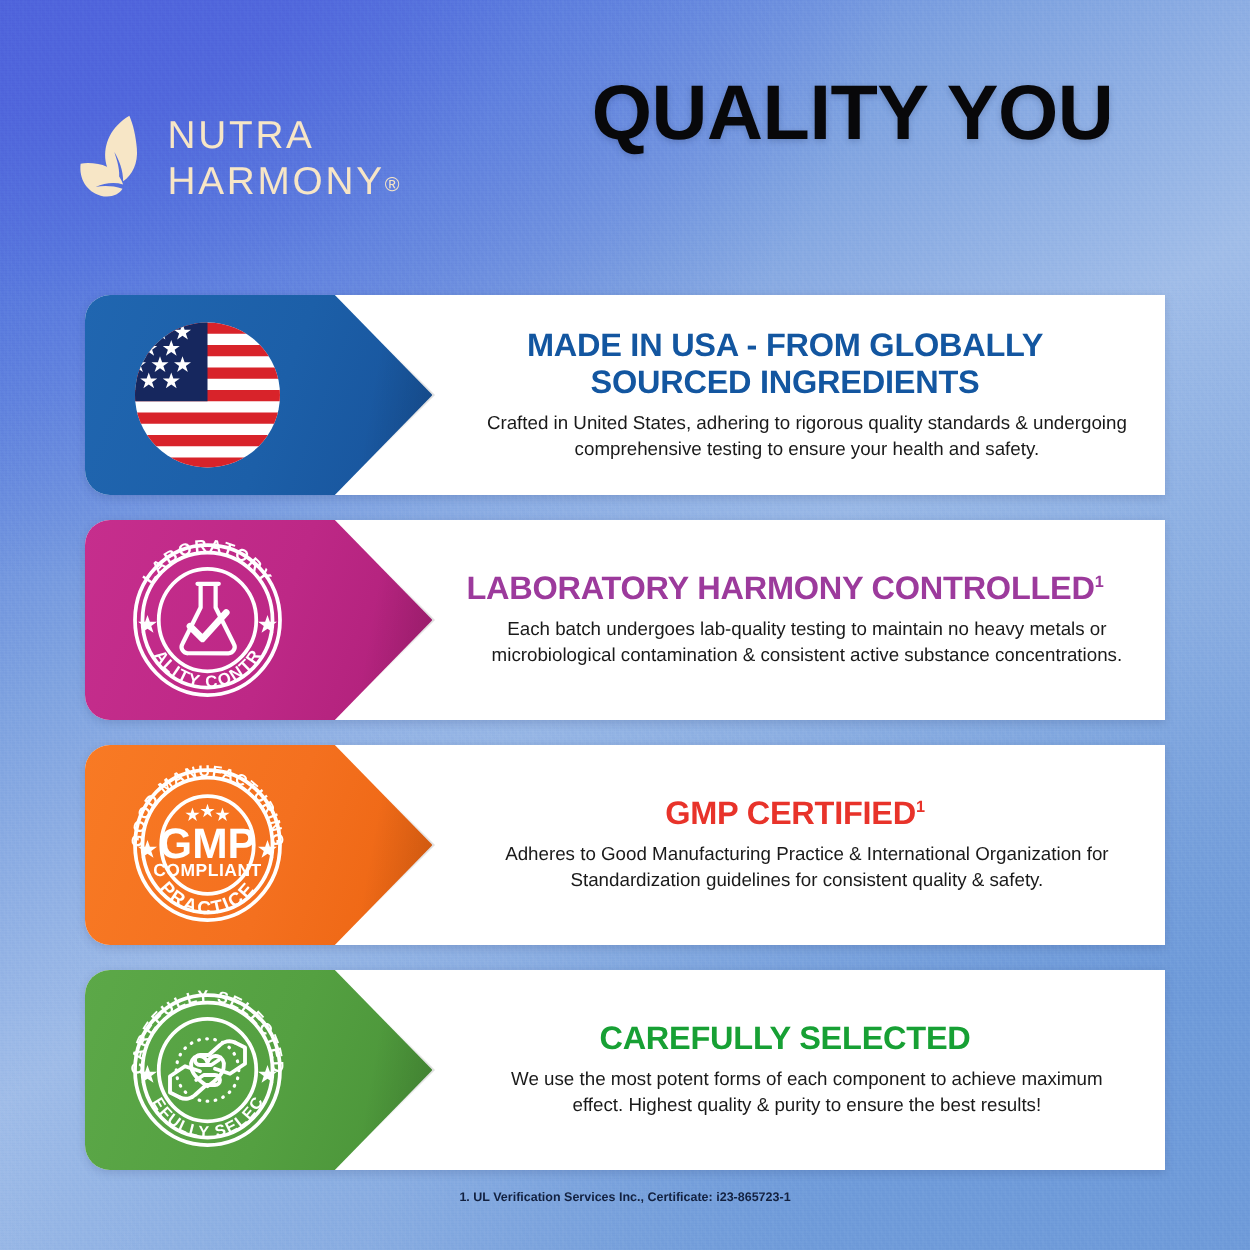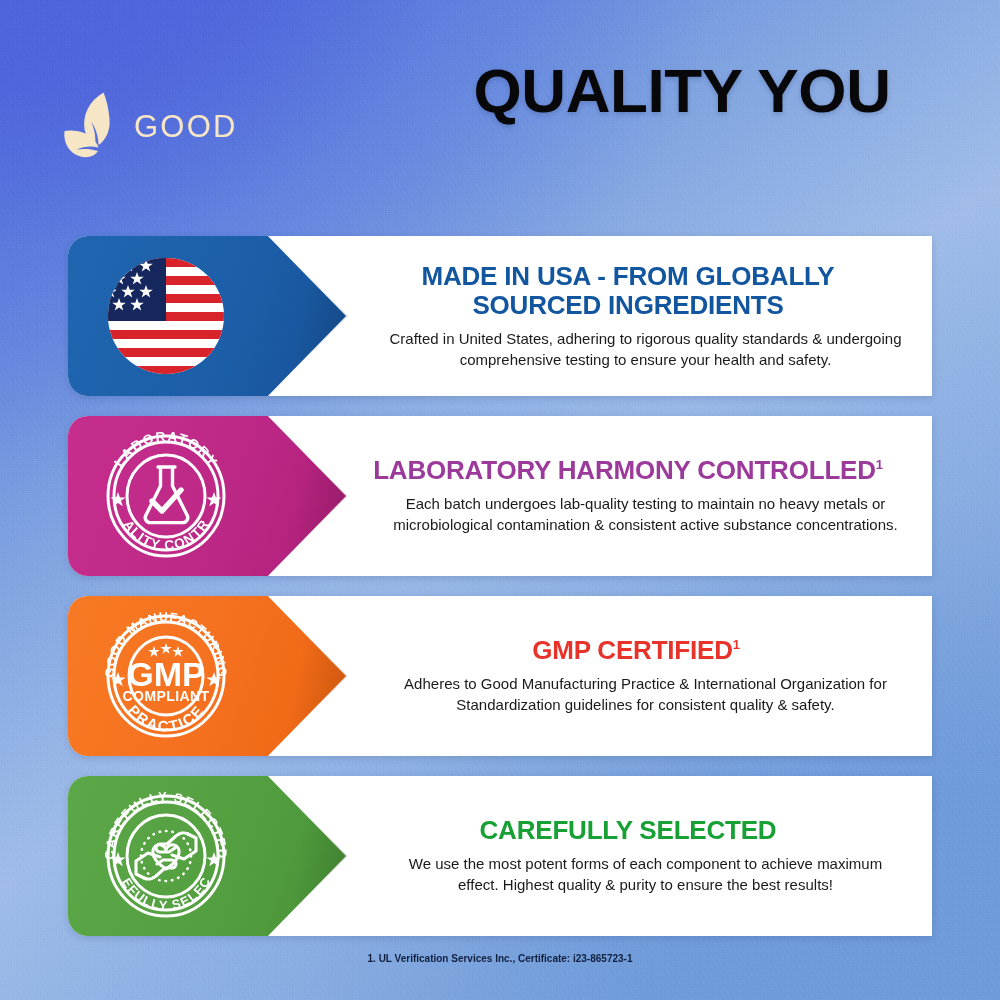--- a/index.html
+++ b/index.html
@@ -198,21 +198,22 @@
     <div class="logo">
       <span class="logo-mark">
         <svg viewBox="0 0 66 74" aria-hidden="true">
           <g fill="#f7e6c6">
             <path d="M41.5 2.5 C 27 11, 20.5 25, 22.5 39 C 23.5 46, 28 52, 33 54.5 C 34.5 46, 31.5 38, 29.5 31.5 C 33.5 38.5, 36.5 46, 36.5 55 C 44 50, 48.5 40.5, 47.5 29 C 46.7 18.5, 44.5 9.5, 41.5 2.5 Z"></path>
             <path d="M2.5 41 C 1 53, 7.5 63.5, 18.5 66.5 C 26 68.5, 33 66, 36 61 C 28.5 58.5, 21 58.5, 14.5 59.5 C 21.5 56.5, 29 55.5, 36.5 57.5 C 34 49.5, 26.5 43, 16.5 41.2 C 11 40.2, 6 40.2, 2.5 41 Z"></path>
           </g>
         </svg>
       </span>
       <span class="logo-words">
-        <span class="logo-line1">GOOD</span>
+        <span class="logo-line1">NUTRA</span>
+        <span class="logo-line2"><span>HARMONY</span><span class="logo-reg">®</span></span>
       </span>
     </div>
 
     <div class="headline">
       <span class="l1">QUALITY YOU</span>
     </div>
   </div>
 
   <div class="cards">
 

